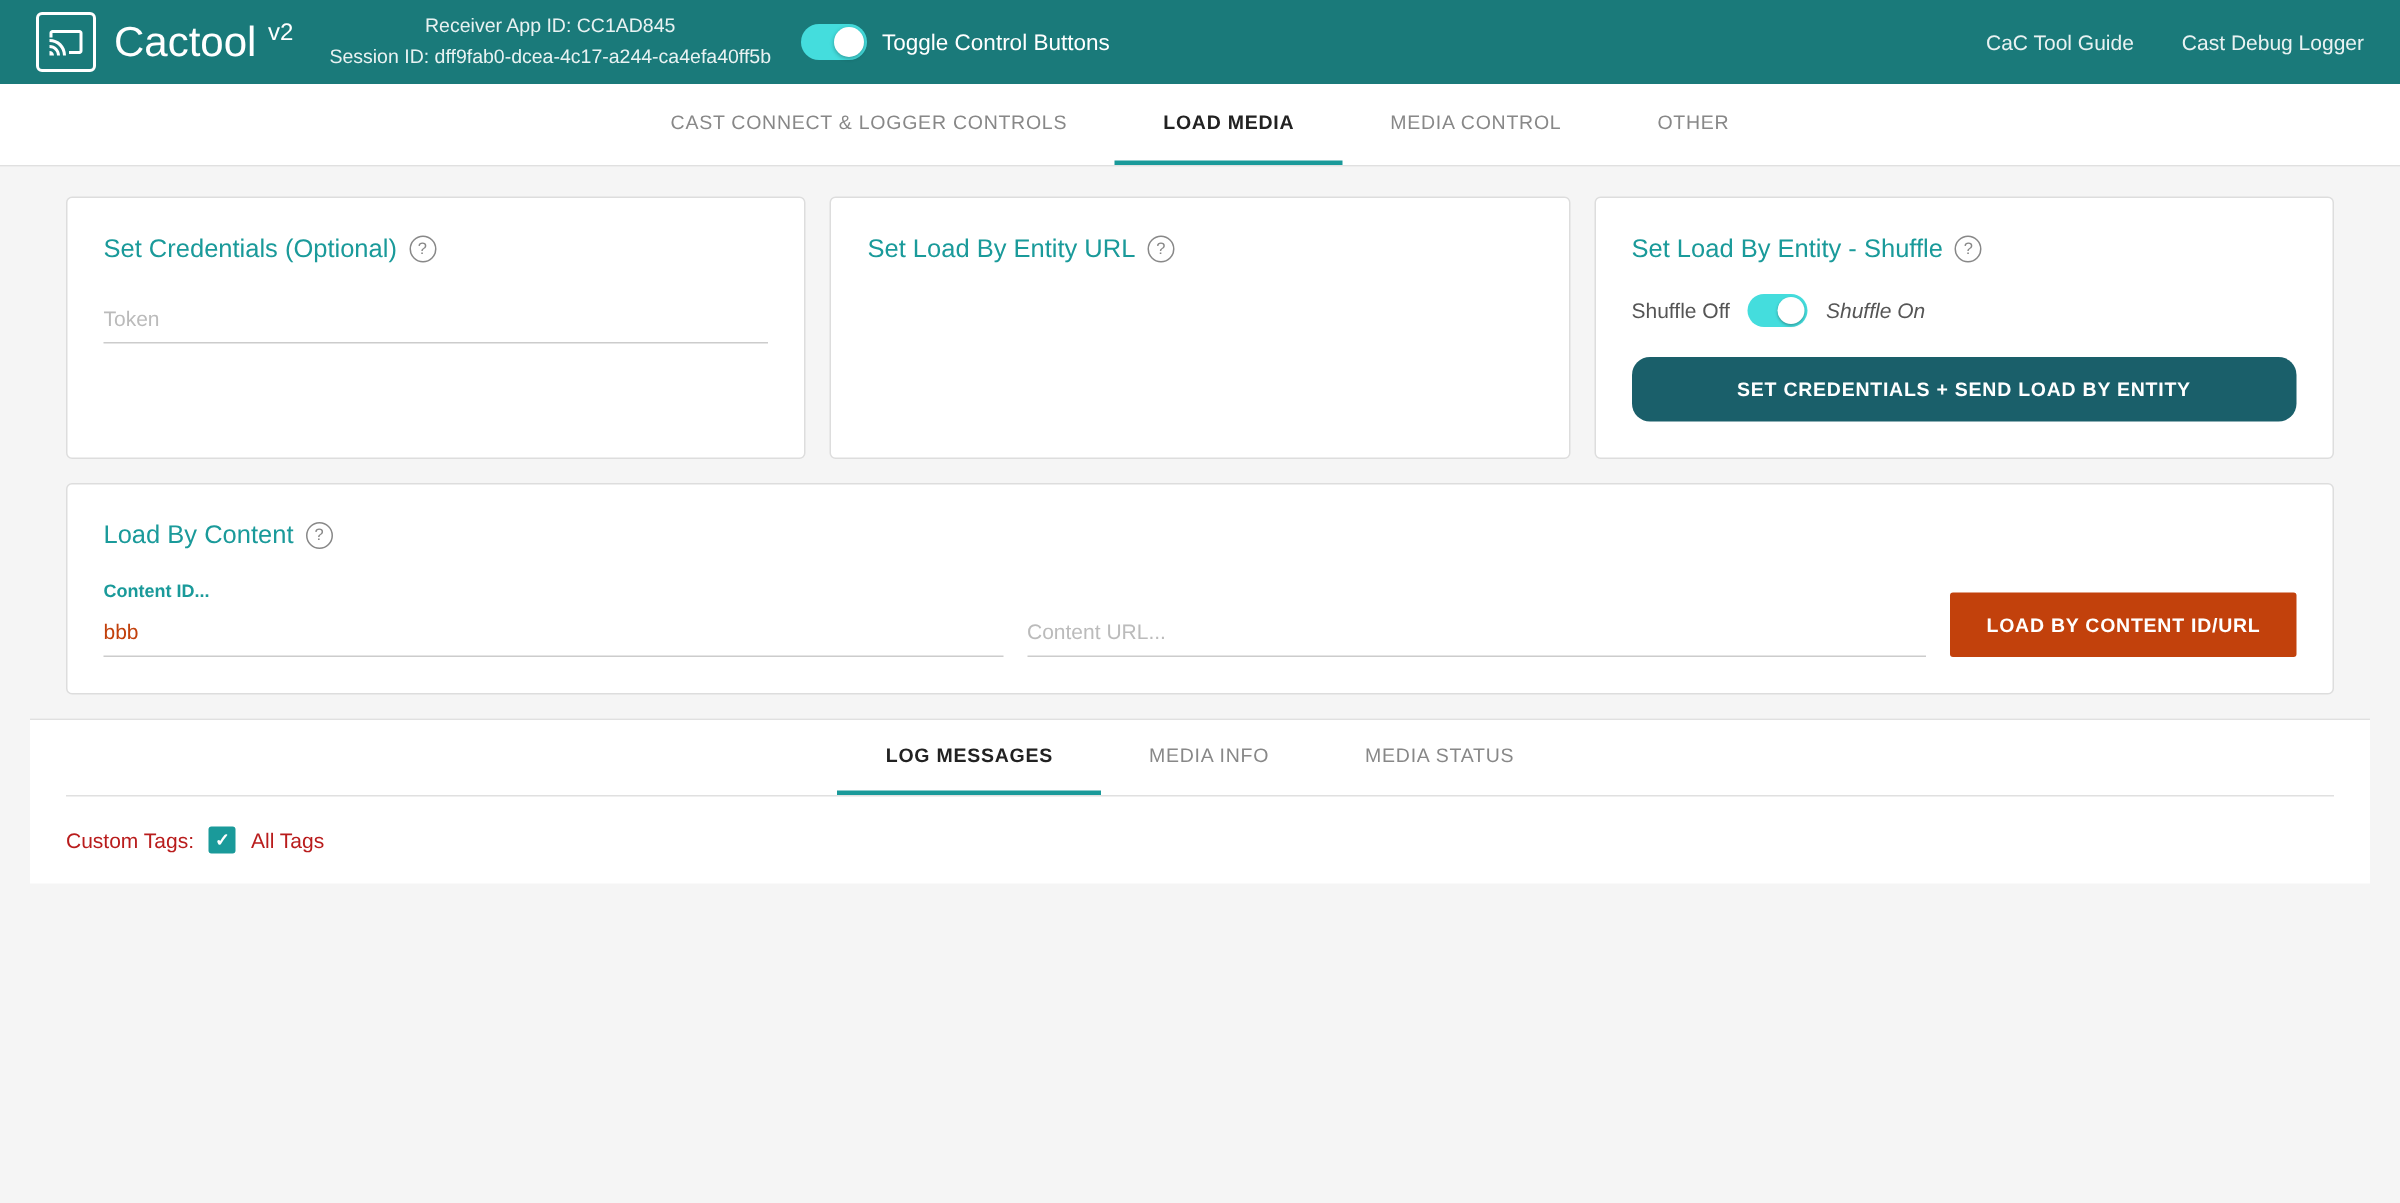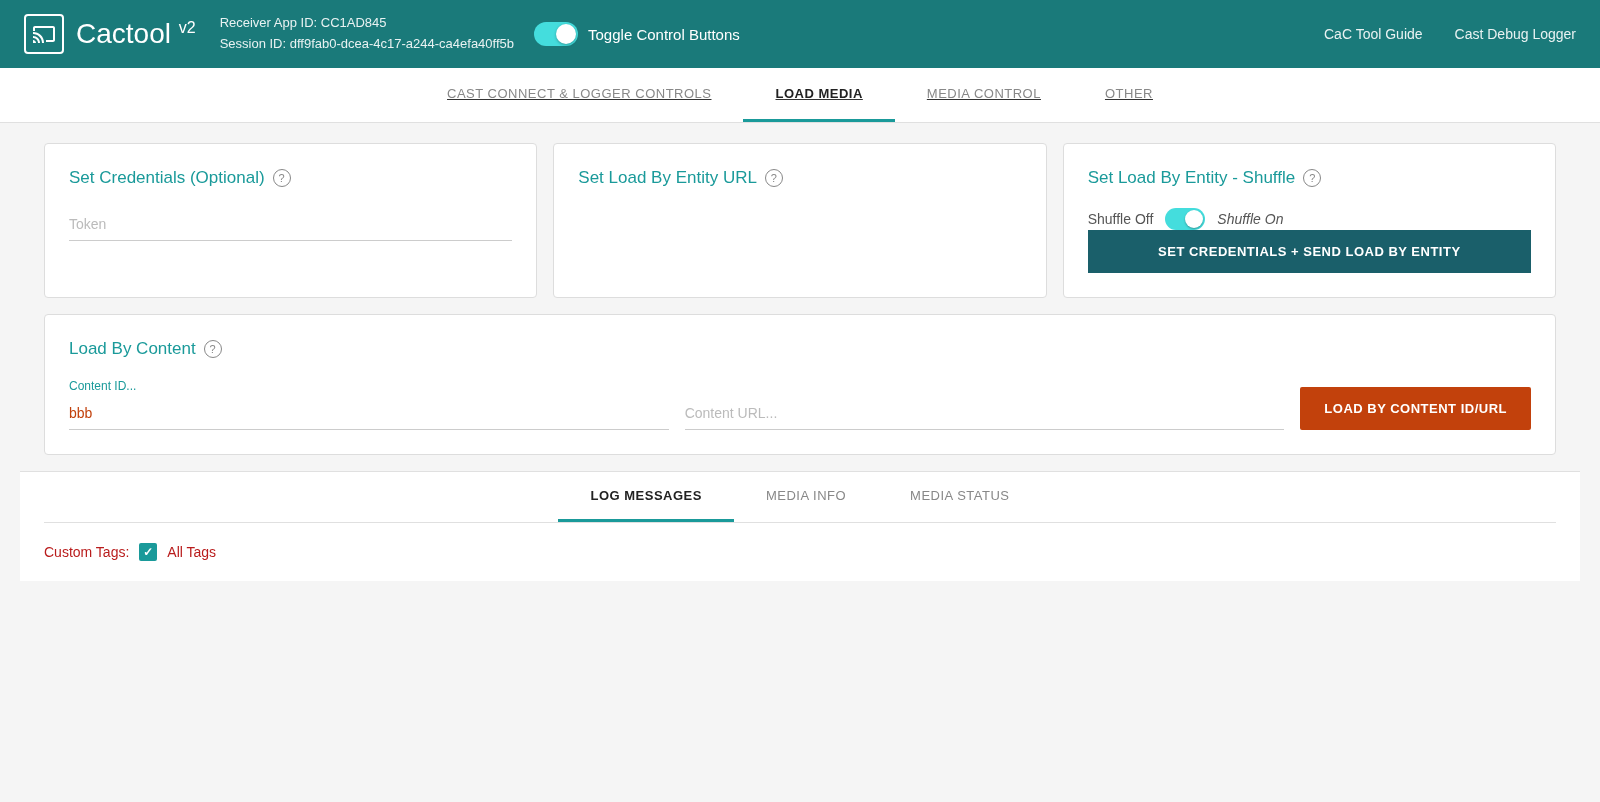--- a/index.html
+++ b/index.html
@@ -4,22 +4,23 @@
   <style>
     * { box-sizing: border-box; margin: 0; padding: 0; }
     body { font-family: 'Helvetica Neue', Arial, sans-serif; background: #f5f5f5; color: #333; }
 
     
     .header {
       background: #1a7a7a;
       display: flex;
       align-items: center;
       padding: 0 24px;
-      height: 68px;
-      color: white;
+      height: 56px;
+      color: white;
+      text-align: center;
     }
     .header-logo {
       display: flex;
       align-items: center;
       gap: 12px;
       margin-right: 24px;
     }
     .header-logo-text {
       font-size: 28px;
       font-weight: 300;
@@ -87,21 +88,20 @@
       cursor: pointer;
     }
 
     
     .main-tabs {
       background: white;
       display: flex;
       justify-content: center;
       border-bottom: 1px solid #e0e0e0;
       padding: 0;
-      text-decoration: underline;
     }
     .tab {
       padding: 18px 32px;
       font-size: 13px;
       letter-spacing: 0.5px;
       color: #888;
       cursor: pointer;
       border-bottom: 3px solid transparent;
       text-transform: uppercase;
     }
@@ -166,20 +166,21 @@
       outline: none;
       background: transparent;
     }
     .input-field::placeholder { color: #bbb; }
 
     
     .shuffle-row {
       display: flex;
       align-items: center;
       gap: 12px;
+      margin-bottom: 20px;
     }
     .shuffle-label {
       font-size: 14px;
       color: #555;
     }
     .toggle-sm {
       width: 40px;
       height: 22px;
       background: #4dd;
       border-radius: 11px;
@@ -206,21 +207,21 @@
 
     .btn-dark {
       background: #1a5f6a;
       color: white;
       border: none;
       padding: 14px 20px;
       font-size: 13px;
       font-weight: 700;
       letter-spacing: 0.5px;
       cursor: pointer;
-      border-radius: 0;
+      border-radius: 12px;
       width: 100%;
       text-align: center;
     }
 
     
     .card-full {
       background: white;
       border: 1px solid #ddd;
       border-radius: 4px;
       padding: 24px;
@@ -232,20 +233,21 @@
       align-items: flex-end;
       gap: 16px;
     }
     .input-group {
       flex: 1;
     }
     .input-label {
       font-size: 12px;
       color: #1a9a9a;
       margin-bottom: 4px;
+      font-weight: bold;
     }
     .btn-load {
       background: #c2410c;
       color: white;
       border: none;
       padding: 14px 24px;
       font-size: 13px;
       font-weight: 700;
       letter-spacing: 0.5px;
       cursor: pointer;

